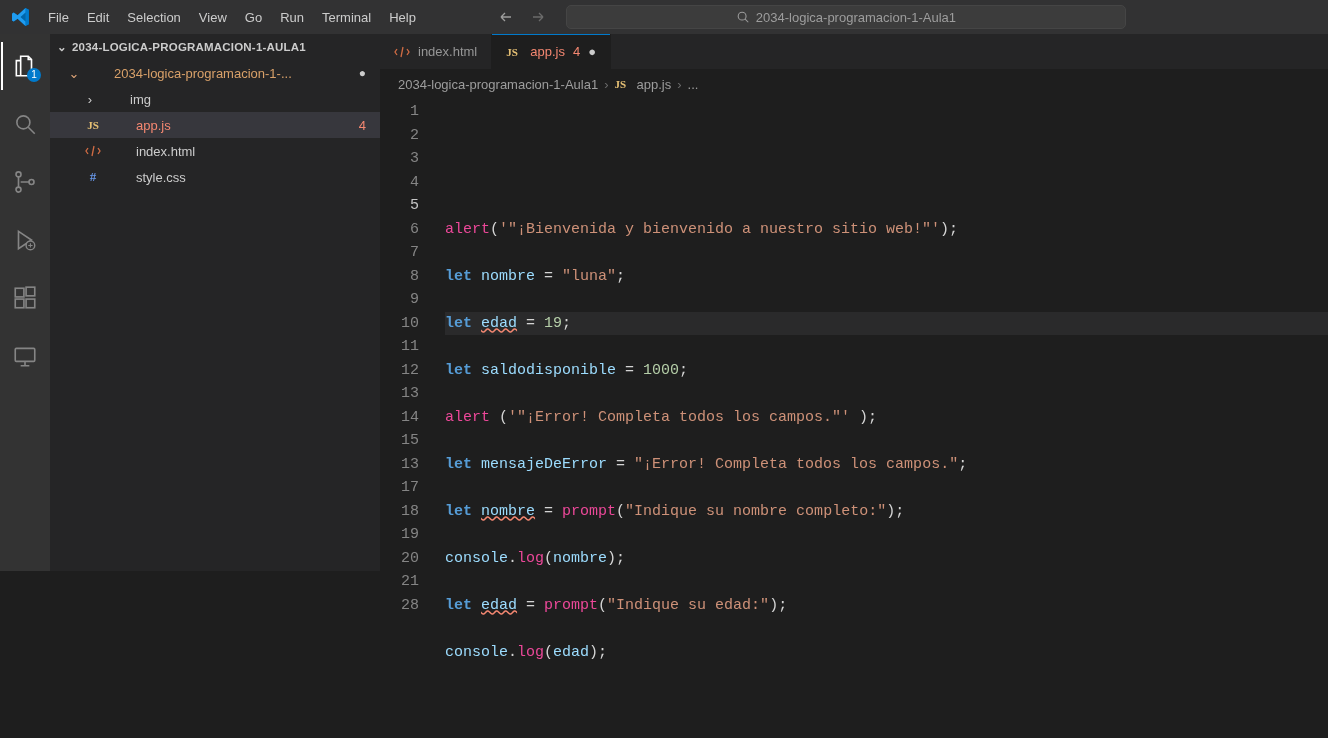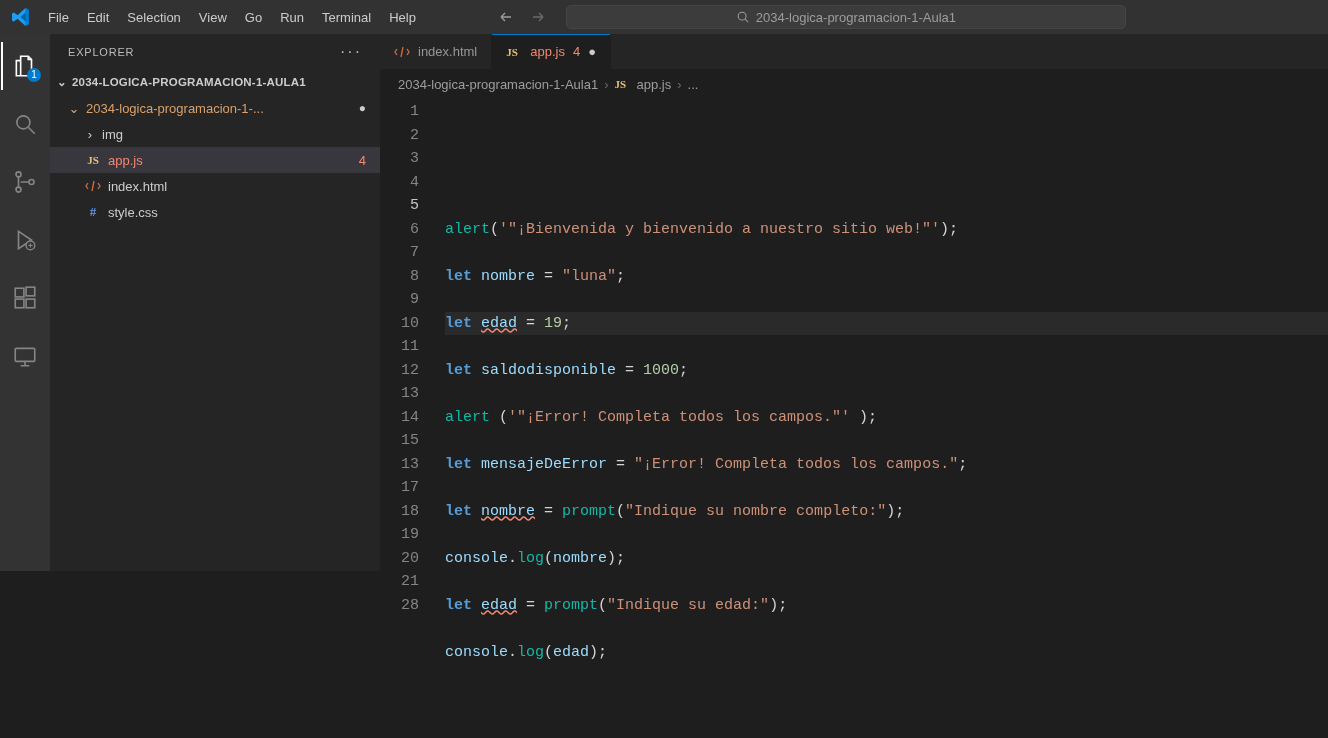--- a/index.html
+++ b/index.html
@@ -32,21 +32,21 @@
   .sb-header { height: 35px; display: flex; align-items: center; padding: 0 18px; color: #bbbbbb; font-size: 11px; letter-spacing: 0.8px; justify-content: space-between; }
   .sb-header .dots { color: #bbbbbb; font-size: 16px; letter-spacing: 2px; cursor: pointer; }
   .sb-section-title { height: 26px; display: flex; align-items: center; padding-left: 6px; color: #cccccc; font-size: 11.5px; font-weight: 700; gap: 4px; cursor: pointer; letter-spacing:.2px; }
   .chev { display: inline-block; width: 12px; text-align: center; transform: rotate(0deg); }
   .tree { font-size: 13px; }
   .tree-row { height: 26px; display: flex; align-items: center; padding-left: 18px; gap: 6px; cursor: pointer; position: relative; }
   .tree-row.depth1 { padding-left: 18px; }
   .tree-row.depth2 { padding-left: 34px; }
   .tree-row.depth3 { padding-left: 34px; }
   .tree-row.folder { color: #e2a77a; }
-  .tree-row .label { color: #cccccc; }
+  .tree-row .label { color: #cccccc; margin-left: 28px; }
   .tree-row.folder .label { color: #e2a77a; }
   .tree-row.active { background: #37373d; }
   .tree-row .fileicon { width: 18px; display: flex; align-items: center; justify-content: center; }
   .tree-row .right-badge { margin-left: auto; margin-right: 14px; color: #f48771; }
   .tree-row .dirty-dot { margin-left: auto; margin-right: 14px; color: #cccccc; font-size: 12px; }
   .tree-row.modified .label { color: #d9a169; }
   .row-warn .label { color: #f48771; }
   .mono { font-family: Liberation Serif, serif; }
   .icon-js { color: #e6c074; font-weight: 700; font-size: 11px; }
   .icon-html { color: #d06c44; }
@@ -72,21 +72,21 @@
 
   
   .code-wrap { flex: 1; display: flex; min-height: 0; font-family: Consolas, "Courier New", monospace; font-size: 15px; line-height: 23.5px; }
   .gutter { width: 55px; text-align: right; color: #858585; padding-right: 16px; padding-top: 2px; user-select: none; }
   .gutter .ln { height: 23.5px; }
   .gutter .ln.cur { color: #c6c6c6; }
   .code { flex: 1; padding-top: 2px; white-space: pre; padding-left: 10px; }
   .code .line { height: 23.5px; }
   .code .line.cur { background: #2a2a2b; }
   
-  .tk-fn { color: #14b8a6; }
+  .tk-fn { color: #ec4899; }
   .tk-pn { color: #d4d4d4; }
   .tk-str { color: #ce9178; }
   .tk-kw { color: #569cd6; font-weight: bold; }
   .tk-var { color: #9cdcfe; }
   .tk-num { color: #b5cea8; }
   .tk-op { color: #d4d4d4; }
   .squig { text-decoration: underline wavy #f48771; text-decoration-skip-ink: none; }
 
   svg { display: block; }
 </style>
@@ -180,24 +180,20 @@
       </div>
       <div class="act-btn">
         <svg width="26" height="26" viewBox="0 0 24 24">
             <rect x="3" y="5" width="18" height="12" rx="1" fill="none" stroke="currentColor" stroke-width="1.5"></rect>
             <path d="M8 21h8M12 17v4" stroke="currentColor" stroke-width="1.5"></path>
           </svg>
       </div>
     </div>
 
     <div class="sidebar">
-      <div class="sb-header">
-        <span>EXPLORER</span>
-        <span class="dots">···</span>
-      </div>
       <div class="sb-section-title">
         <span class="chev">⌄</span>
         <span>2034-LOGICA-PROGRAMACION-1-AULA1</span>
       </div>
       <div class="tree">
         <div class="tree-row depth1 folder modified">
           <span class="chev">⌄</span>
           <span class="label">2034-logica-programacion-1-...</span>
           <span class="dirty-dot">●</span>
         </div>

